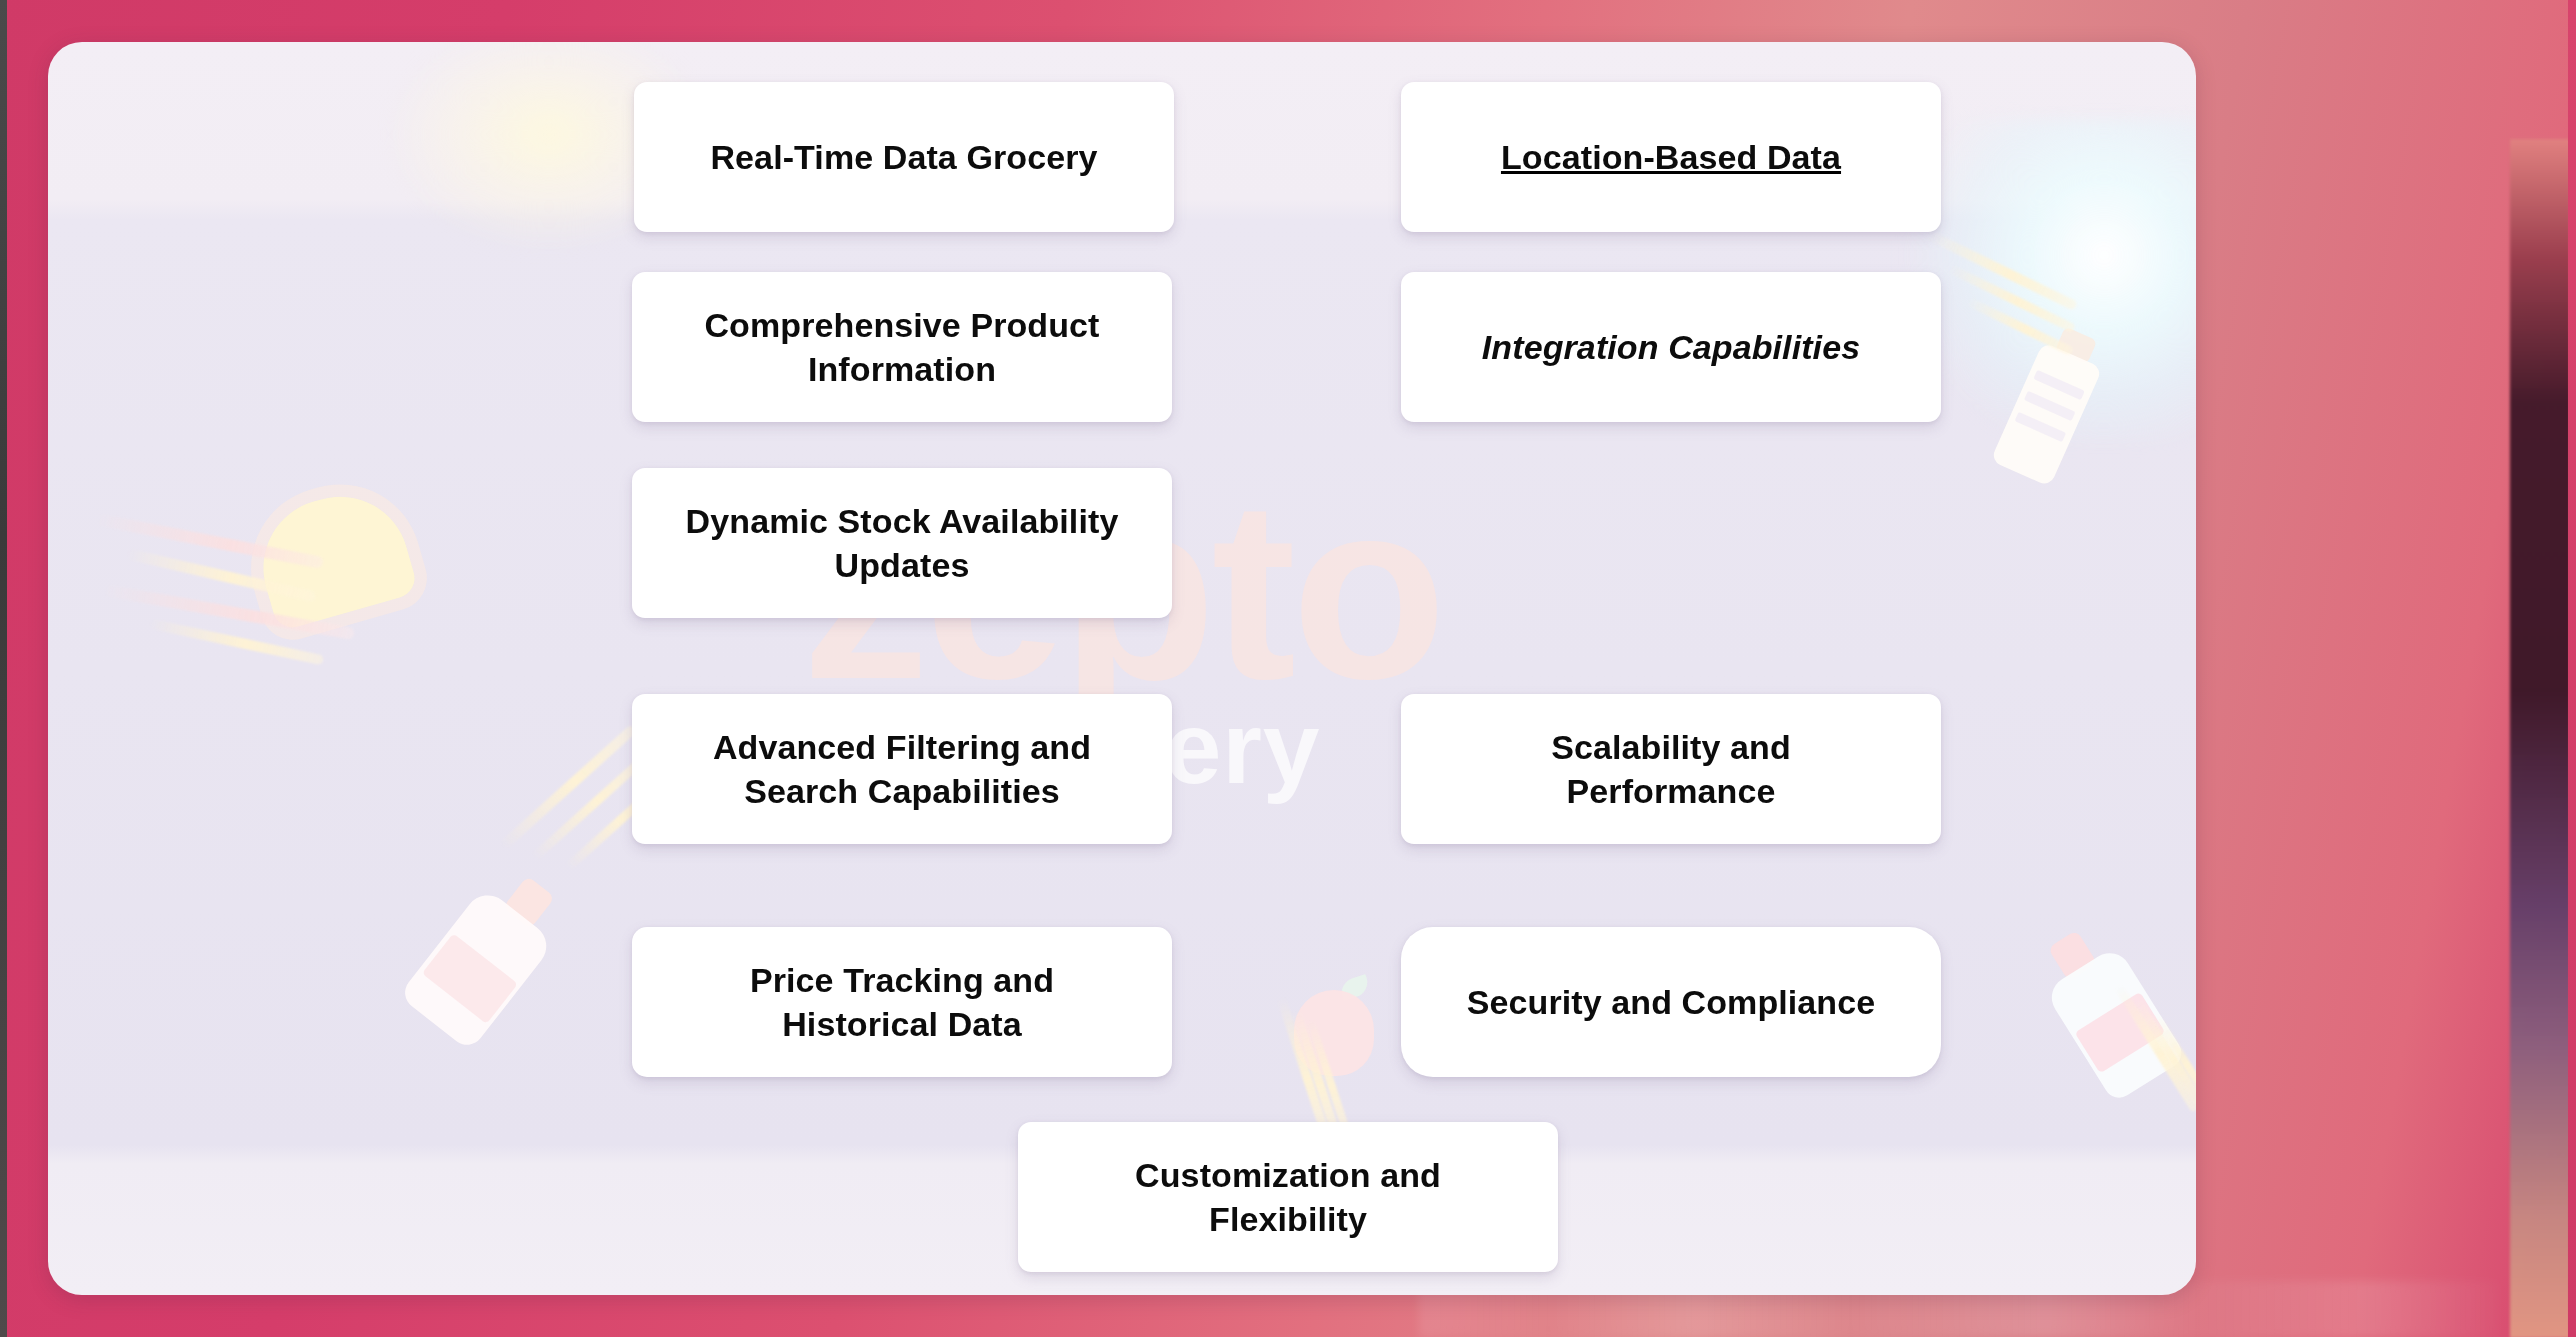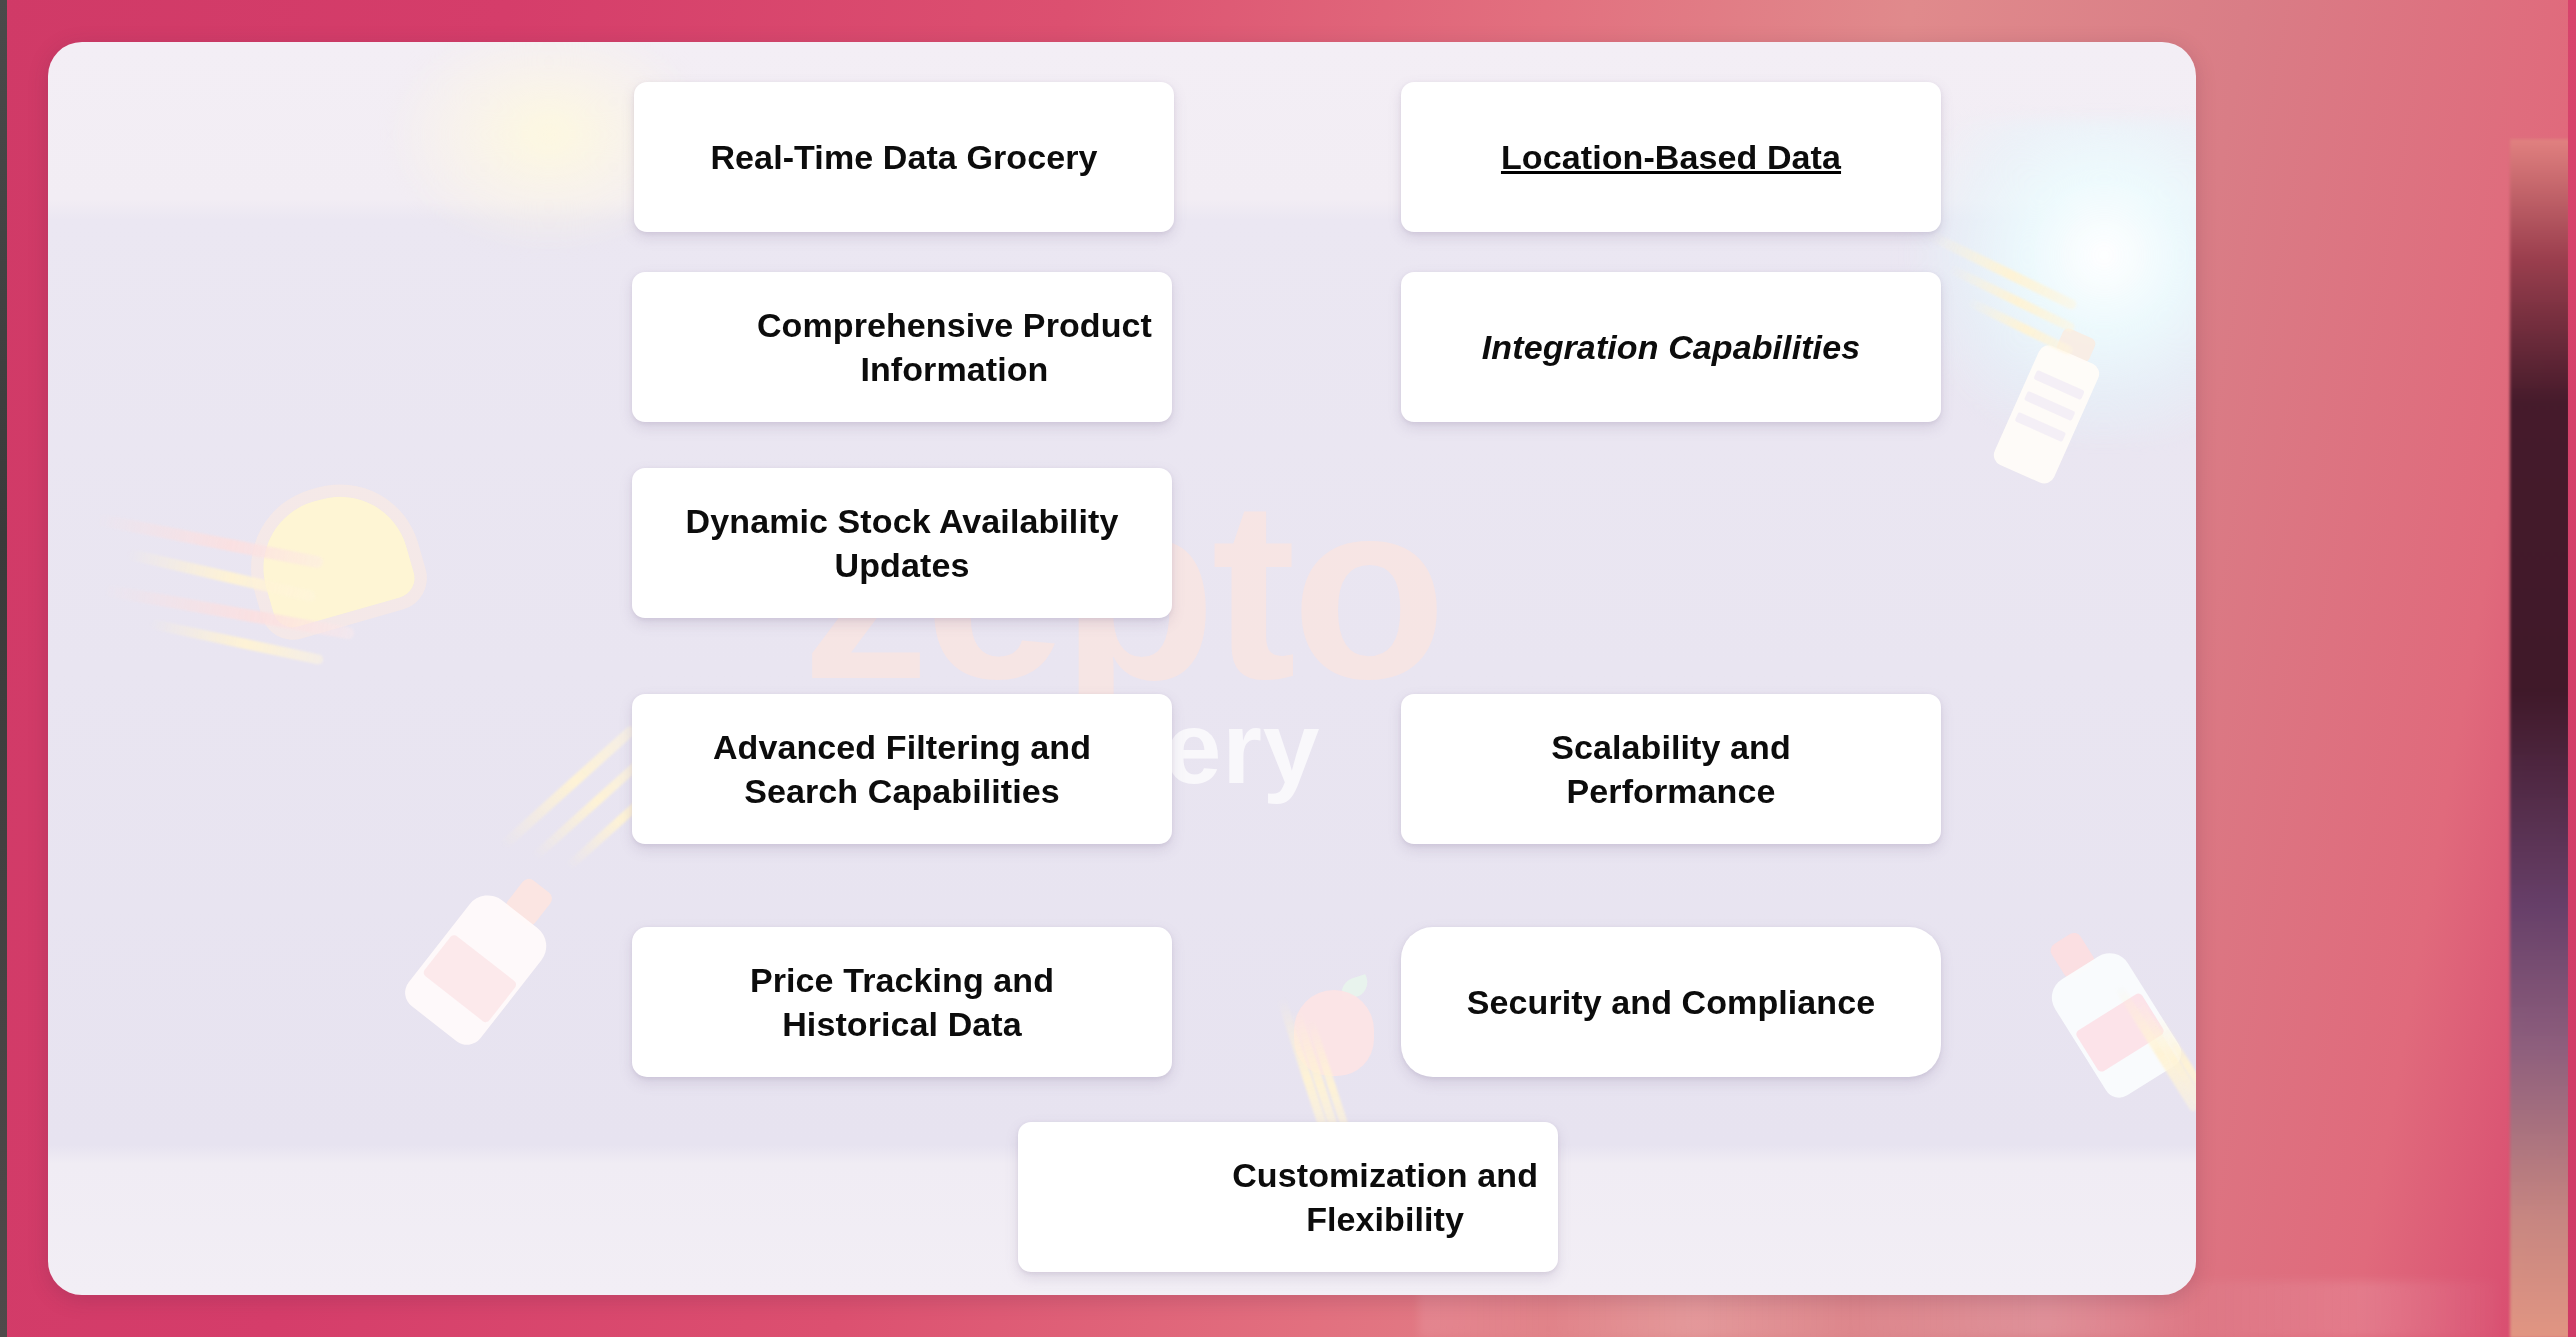--- a/index.html
+++ b/index.html
@@ -332,21 +332,21 @@
     <div id="cards">
 
       <div class="card" style="left:586px; top:40px; width:540px; height:150px;">
         <span class="card-label">Real-Time Data Grocery</span>
       </div>
 
       <div class="card" style="left:1353px; top:40px; width:540px; height:150px;text-decoration:underline;">
         <span class="card-label">Location-Based Data</span>
       </div>
 
-      <div class="card" style="left:584px; top:230px; width:540px; height:150px;justify-content:flex-end;">
+      <div class="card" style="left:584px; top:230px; width:540px; height:150px;">
         <span class="card-label">Comprehensive Product
 Information</span>
       </div>
 
       <div class="card" style="left:1353px; top:230px; width:540px; height:150px;font-style:italic;">
         <span class="card-label">Integration Capabilities</span>
       </div>
 
       <div class="card" style="left:584px; top:426px; width:540px; height:150px;">
         <span class="card-label">Dynamic Stock Availability
@@ -366,21 +366,21 @@
 
       <div class="card" style="left:584px; top:885px; width:540px; height:150px;border-radius:15px;">
         <span class="card-label">Price Tracking and
 Historical Data</span>
       </div>
 
       <div class="card" style="left:1353px; top:885px; width:540px; height:150px;border-radius:32px;">
         <span class="card-label">Security and Compliance</span>
       </div>
 
-      <div class="card" style="left:970px; top:1080px; width:540px; height:150px;justify-content:flex-end;">
+      <div class="card" style="left:970px; top:1080px; width:540px; height:150px;">
         <span class="card-label">Customization and
 Flexibility</span>
       </div>
 
     </div>
   </div>
 </div>
 
 
 </body></html>

